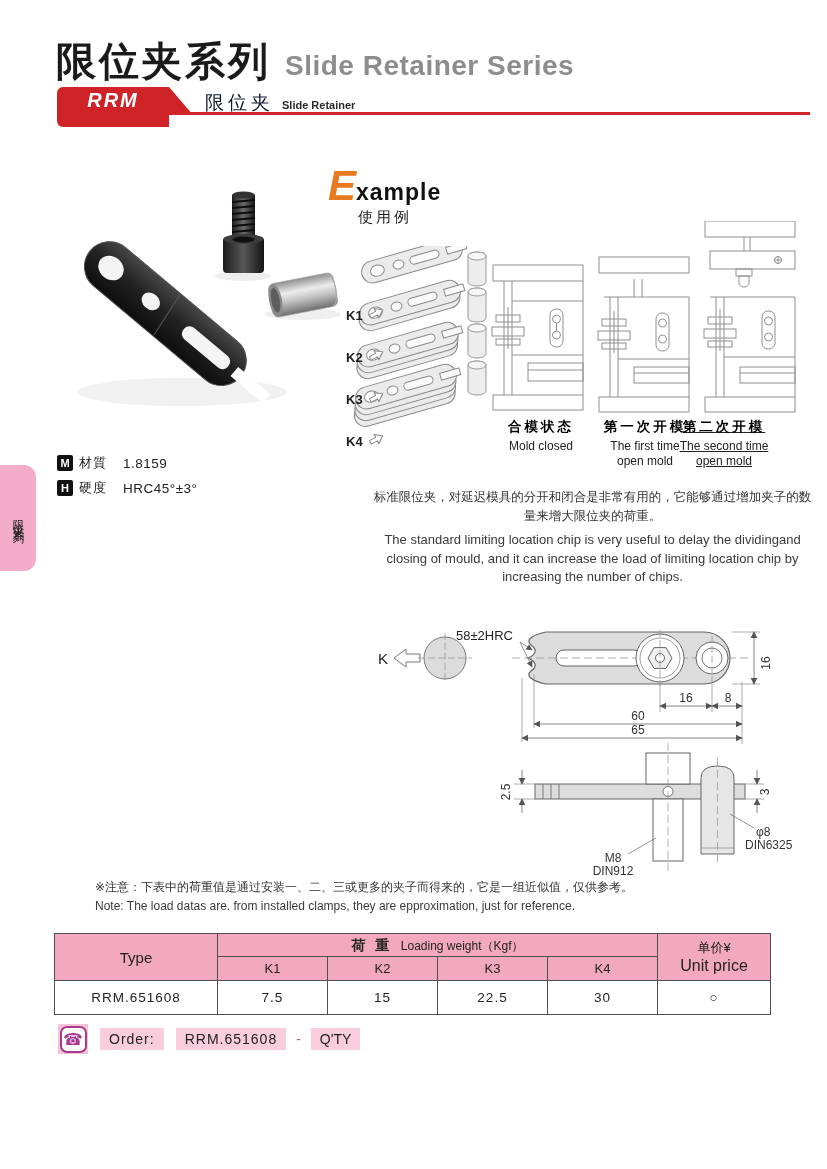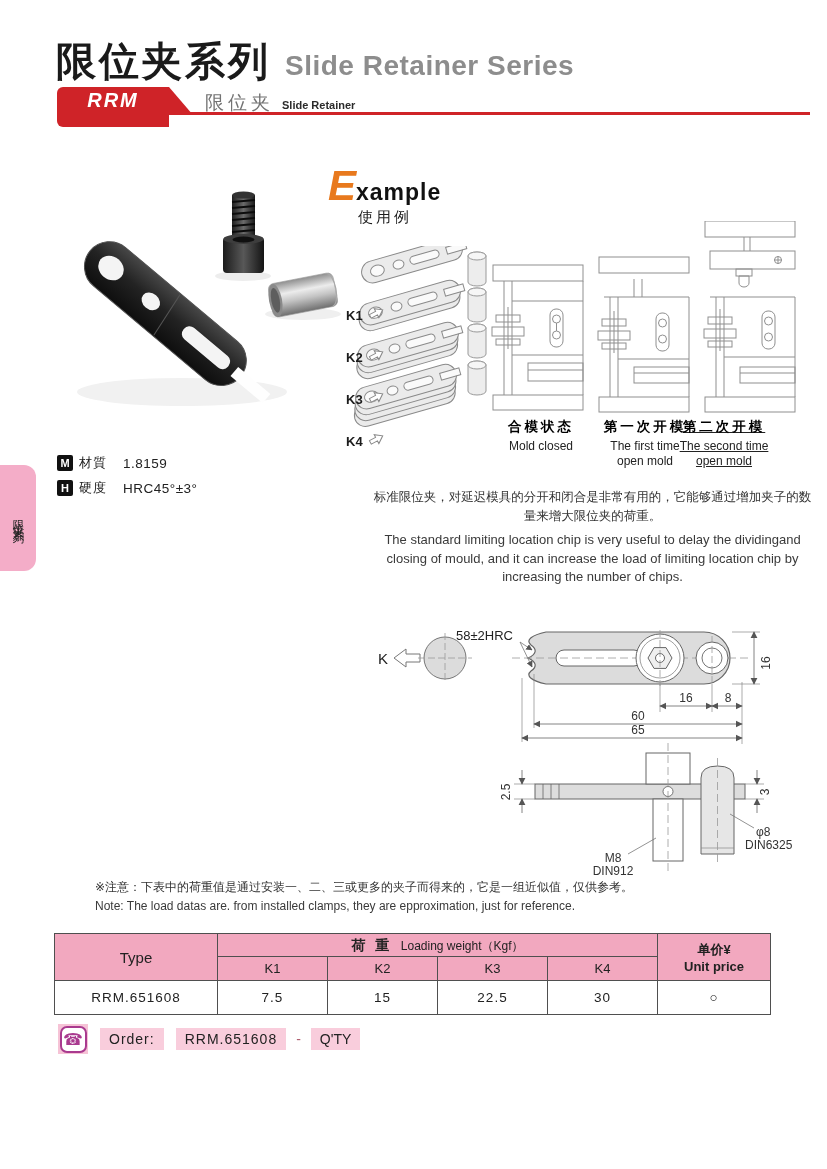--- a/index.html
+++ b/index.html
@@ -10,21 +10,21 @@
   
   .title-row { left:56px; top:34px; display:flex; align-items:baseline; }
   .title-zh { font-size:40px; font-weight:bold; color:#1a1a1a; letter-spacing:3px; }
   .title-en { font-size:28px; font-weight:bold; color:#8d8d8d; margin-left:14px; letter-spacing:0.5px; }
   .red-line { left:57px; top:112px; width:753px; height:3px; background:#cf2328; }
   .rrm-badge { left:57px; top:87px; width:112px; height:40px; background:#cf2328; border-radius:6px 0 0 6px;
                color:#fff; font-size:20px; font-weight:bold; font-style:italic; text-align:center; line-height:27px; letter-spacing:2px; }
   .rrm-badge::after { content:''; position:absolute; left:112px; top:0; width:0; height:0;
                border-bottom:28px solid #cf2328; border-right:24px solid transparent; }
   .product-row { left:205px; top:90px; display:flex; align-items:baseline; }
-  .product-zh { font-size:19px; color:#737373; letter-spacing:4px;text-align:right; }
+  .product-zh { font-size:19px; color:#0f172a; letter-spacing:4px;text-align:right; }
   .product-en { font-size:11px; font-weight:bold; color:#2b2b2b; margin-left:8px; }
 
   
   .side-tab { left:0; top:465px; width:36px; height:106px; background:#f4adc8; border-radius:0 12px 12px 0;
               display:flex; align-items:center; justify-content:center; }
   .side-tab span { writing-mode:vertical-rl; font-size:11.5px; color:#222; letter-spacing:3px; }
 
   
   .example-head { left:328px; top:162px; display:flex; align-items:baseline; }
   .example-e { font-size:42px; font-weight:bold; font-style:italic; color:#e8791d; }
@@ -55,22 +55,22 @@
   .note-en { font-size:12px; color:#3a3a3a; margin-top:3px; }
 
   
   .spec-table { left:54px; top:933px; border-collapse:collapse; table-layout:fixed; }
   .spec-table th, .spec-table td { border:1px solid #4f4f4f; text-align:center; vertical-align:middle; }
   .spec-table thead th { background:#f2a8bf; font-weight:normal; }
   .th-type { font-size:15px; color:#222; }
   .th-load-zh { font-size:14px; font-weight:bold; letter-spacing:3px; }
   .th-load-en { font-size:12px; margin-left:4px; }
   .th-k { font-size:13px; }
-  .th-price-zh { font-size:13px; font-weight:bold; }
-  .th-price-en { font-size:13px;font-weight:bold; }
+  .th-price-zh { font-size:13px; font-weight:normal; }
+  .th-price-en { font-size:16px; }
   .spec-table tbody td { background:#fff; font-size:13.5px; color:#222; height:34px; letter-spacing:1px; }
   .price-circle { color:#b5b5b5; font-size:13px; }
 
   
   .order-row { left:58px; top:1024px; display:flex; align-items:center; }
   .phone-box { width:30px; height:30px; background:#f6c3d6; display:flex; align-items:center; justify-content:center; }
   .phone-inner { width:27px; height:27px; background:#fff; border:2px solid #a93a8f; border-radius:7px;
                  display:flex; align-items:center; justify-content:center; color:#a93a8f; font-size:16px; }
   .order-chip { background:#f9cddc; padding:3px 9px; font-size:14px; color:#222; margin-left:12px; letter-spacing:1px; }
   .order-dash { margin-left:10px; color:#b06070; font-size:14px; }

